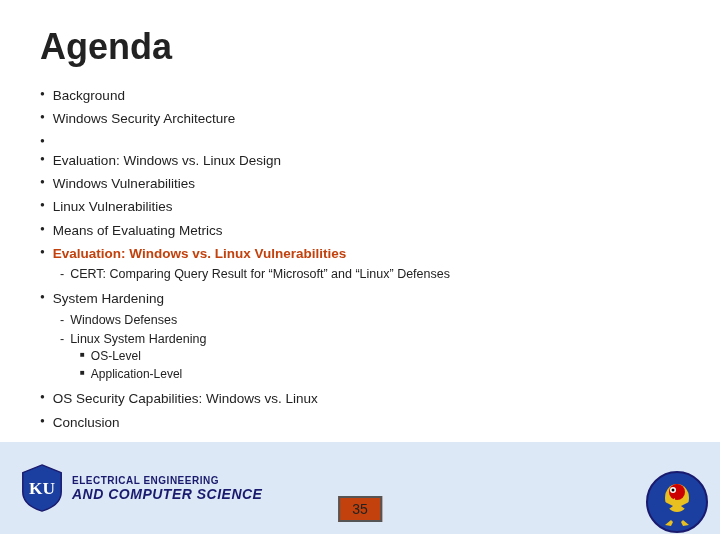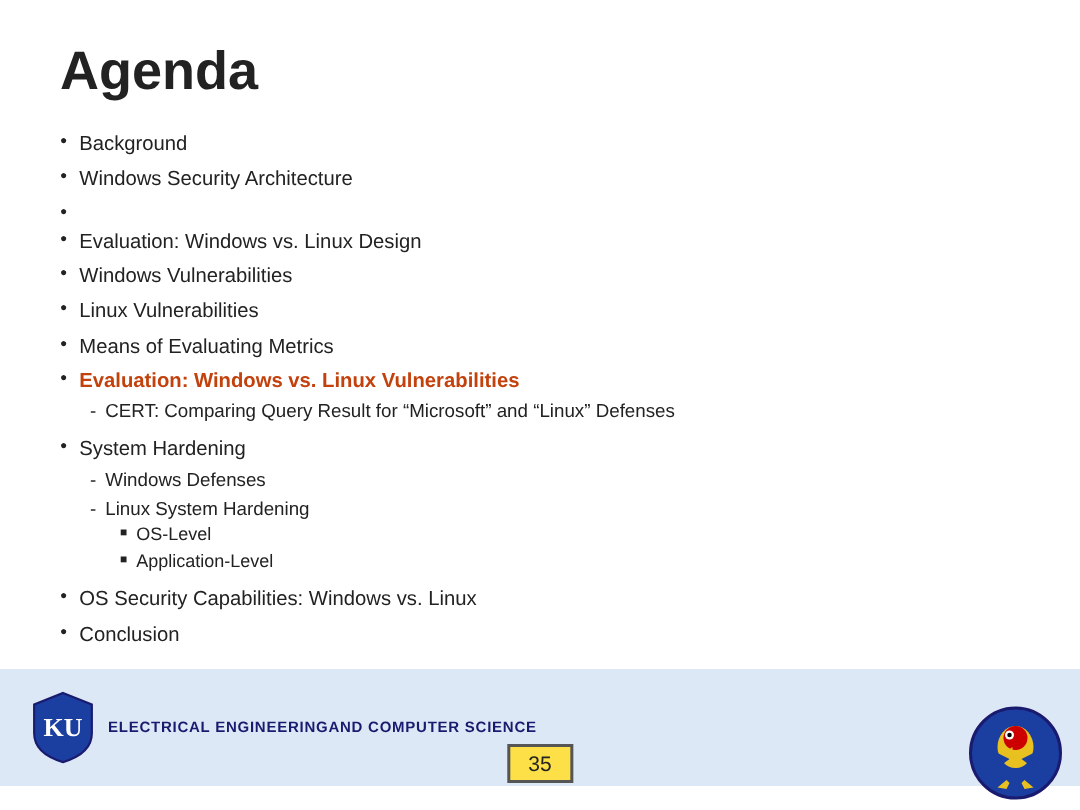--- a/index.html
+++ b/index.html
@@ -106,67 +106,69 @@
     .sub-sub-list li .square {
       margin-right: 6px;
       color: #222;
       font-size: 8px;
       line-height: 1.8;
     }
 
     
     .bottom-bar {
       position: absolute;
-      bottom: 16px;
+      bottom: 6px;
       left: 0;
       width: 720px;
-      height: 78px;
+      height: 92px;
       background: #dce8f5;
       z-index: 1;
       display: flex;
       align-items: center;
       padding: 0 20px;
     }
 
     .ku-logo-text {
       display: flex;
       align-items: center;
       gap: 8px;
     }
 
     .ku-dept {
       display: flex;
+      flex-direction: column;
     }
 
     .ku-dept-line1 {
       font-size: 10px;
       font-weight: bold;
       color: #1a1a6e;
       letter-spacing: 0.5px;
       text-transform: uppercase;
     }
 
     .ku-dept-line2 {
-      font-size: 10px;
+      font-size: 14px;
       font-weight: bold;
       color: #1a1a6e;
       letter-spacing: 0.5px;
       text-transform: uppercase;
+      font-style: italic;
     }
 
     .page-number-box {
       position: absolute;
       bottom: 18px;
       left: 50%;
       transform: translateX(-50%);
       border: 2px solid #555;
       padding: 3px 12px;
       font-size: 14px;
       color: #222;
-      background: #fde047;
+      background: #c2410c;
       z-index: 3;
     }
 
     .ku-mascot {
       position: absolute;
       bottom: 5px;
       right: 10px;
       width: 65px;
       height: 65px;
       z-index: 3;

